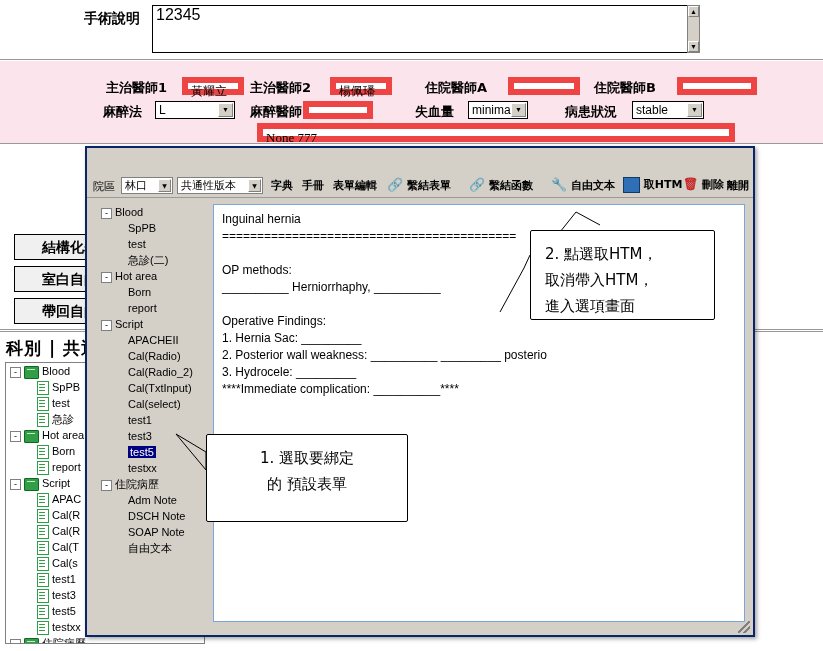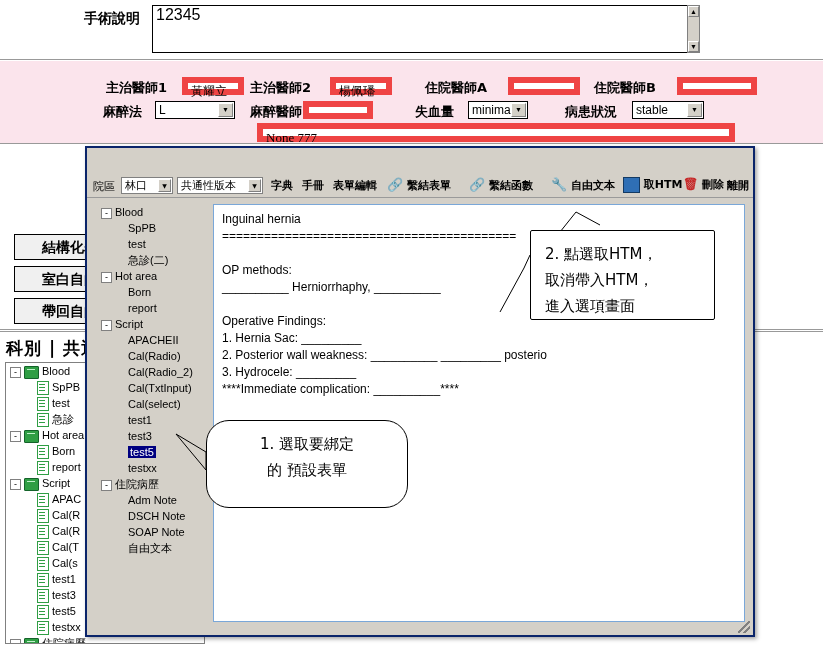--- a/index.html
+++ b/index.html
@@ -205,21 +205,21 @@
       linear-gradient(135deg,transparent 70%,#808080 70%,#808080 80%,transparent 80%);
   }
 
   
   .callout{
     position:absolute;background:#fff;border:1px solid #000;box-sizing:border-box;
     font-family:"DejaVu Sans","Liberation Sans",sans-serif;font-size:15px;
     line-height:26px;padding:10px 14px;border-radius:2px;
   }
   #callout-2{left:530px;top:230px;width:185px;height:90px;}
-  #callout-1{left:206px;top:420px;width:202px;height:88px;text-align:center;border-radius:23px;}
+  #callout-1{left:206px;top:434px;width:202px;height:88px;text-align:center;}
   svg.leader{position:absolute;left:0;top:0;overflow:visible;}
 </style>
 </head>
 <body>
 
 <div class="abs" id="panel-top">
   <div class="lbl">手術說明</div>
   <div id="desc-box">
     <div class="l1">12345</div>
   </div>

